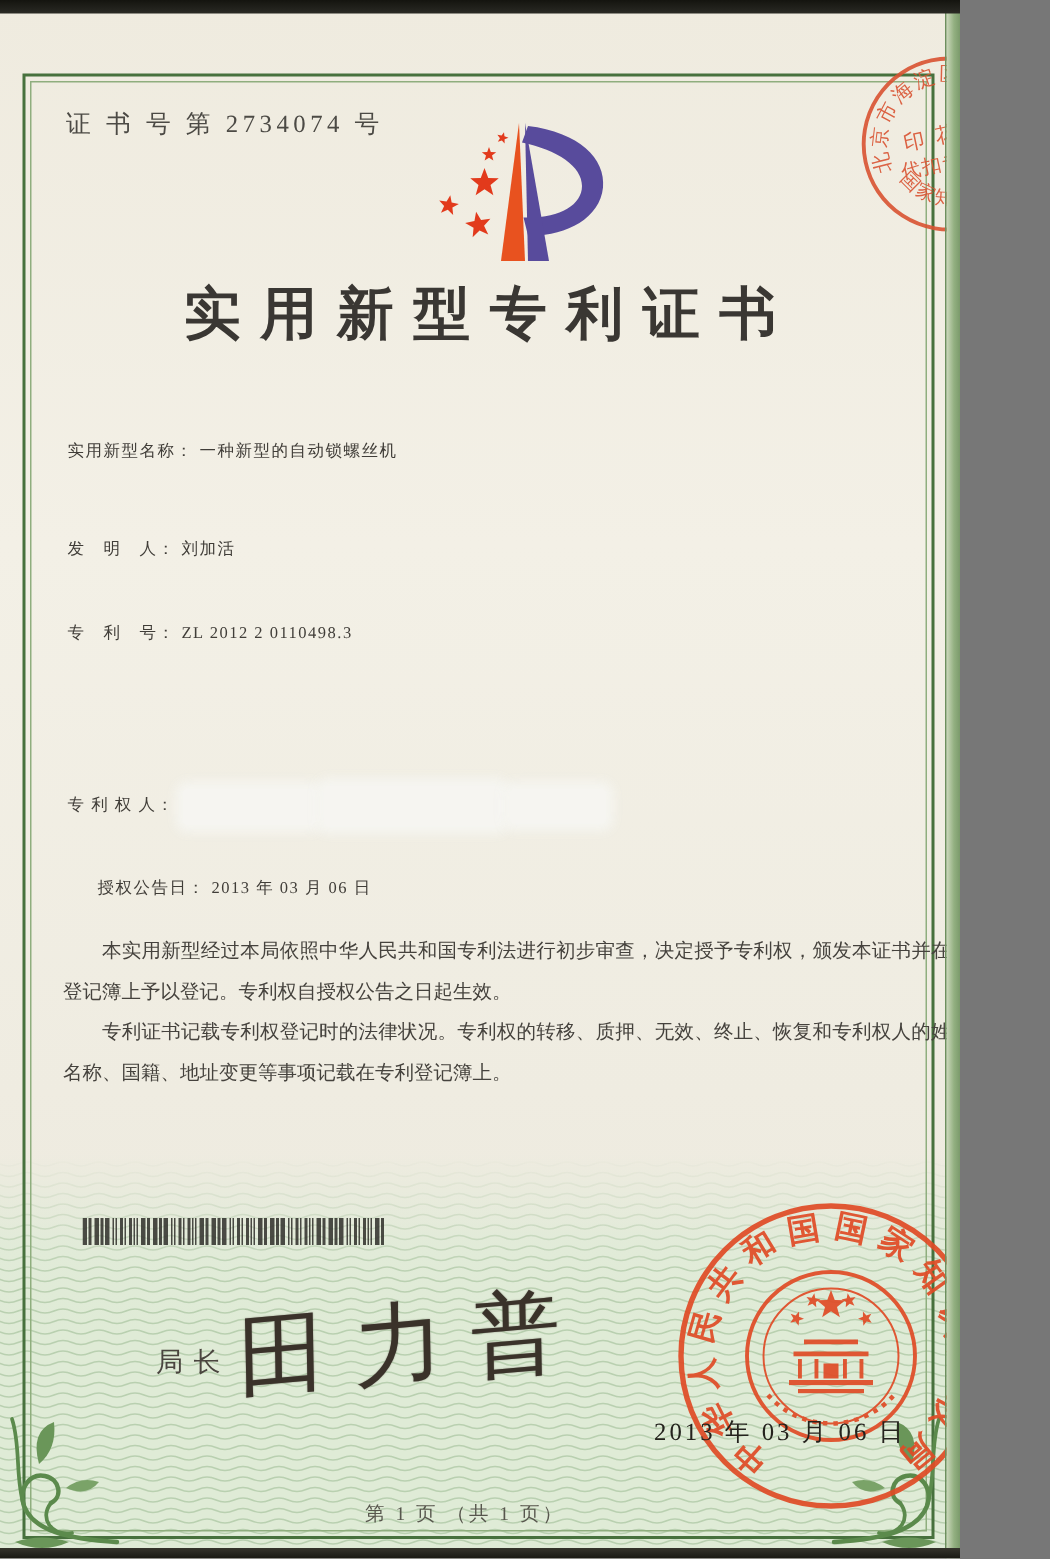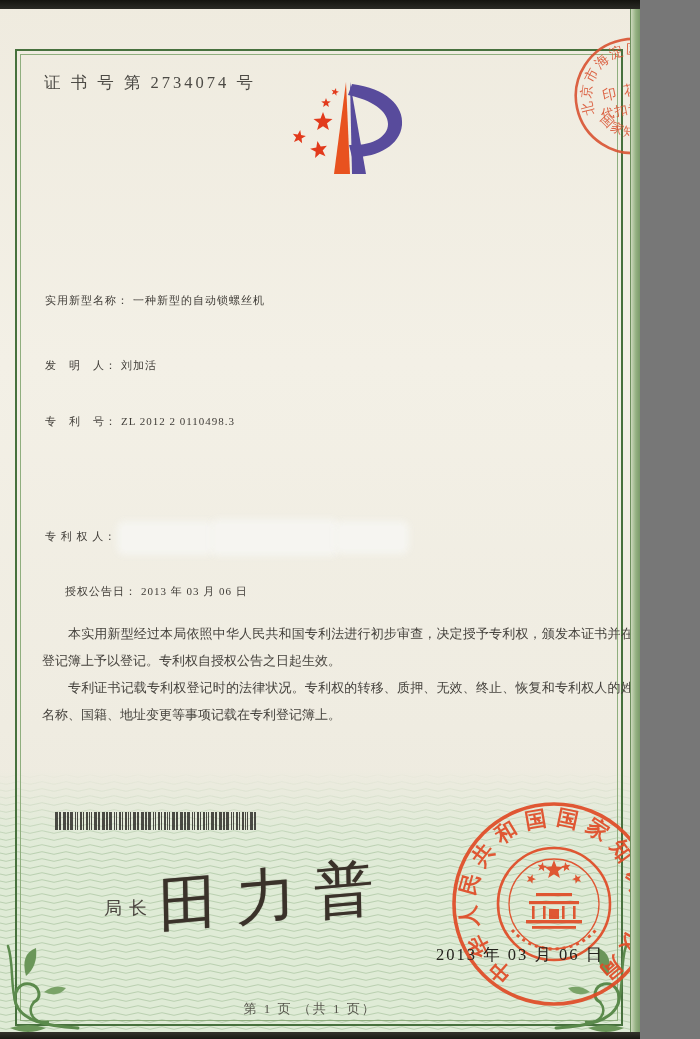--- a/index.html
+++ b/index.html
@@ -96,20 +96,21 @@
     <g transform="rotate(-13 61 60)" fill="#d95332" font-size="13.5" letter-spacing="2">
       <text><textPath href="#taxTop" xlink:href="#taxTop">北京市海淀区地方税务局</textPath></text>
     </g>
     <g fill="#d95332" font-size="12.5" letter-spacing="1.5">
       <text><textPath href="#taxBot" xlink:href="#taxBot" startOffset="13%">国家知识产权局</textPath></text>
     </g>
     <text x="61" y="58" text-anchor="middle" fill="#d95332" font-size="14" letter-spacing="2">印 花 税</text>
     <text x="61" y="76" text-anchor="middle" fill="#d95332" font-size="13" letter-spacing="1">代扣专用章</text>
   </svg>
 
+  <h1 class="title">实用新型专利证书</h1>
 
   <div class="row r0">
     <span class="flabel">实用新型名称：</span><span class="fvalue">一种新型的自动锁螺丝机</span>
   </div>
   <div class="row r1">
     <span class="flabel">发　明　人：</span><span class="fvalue">刘加活</span>
   </div>
   <div class="row r2">
     <span class="flabel">专　利　号：</span><span class="fvalue">ZL 2012 2 0110498.3</span>
   </div>

